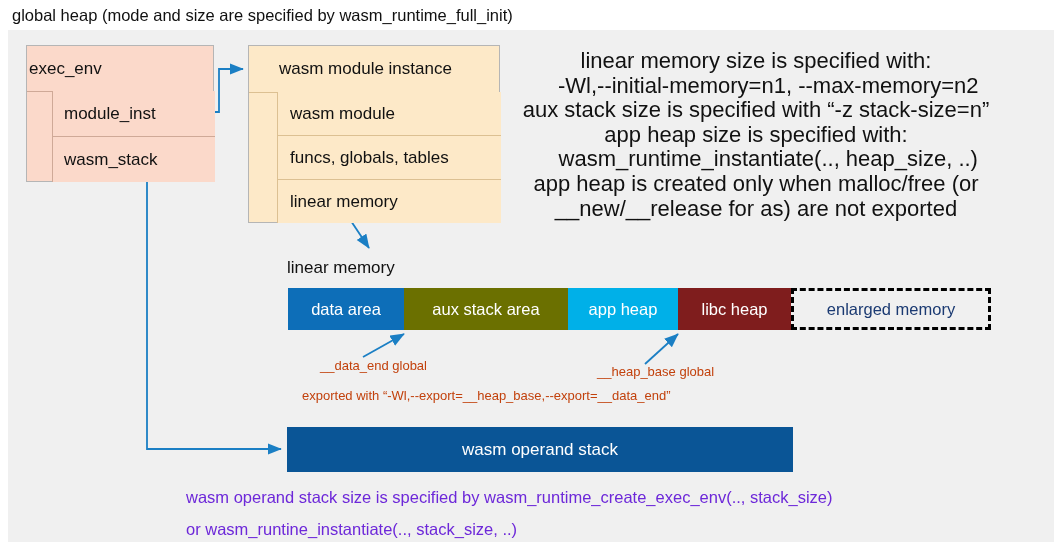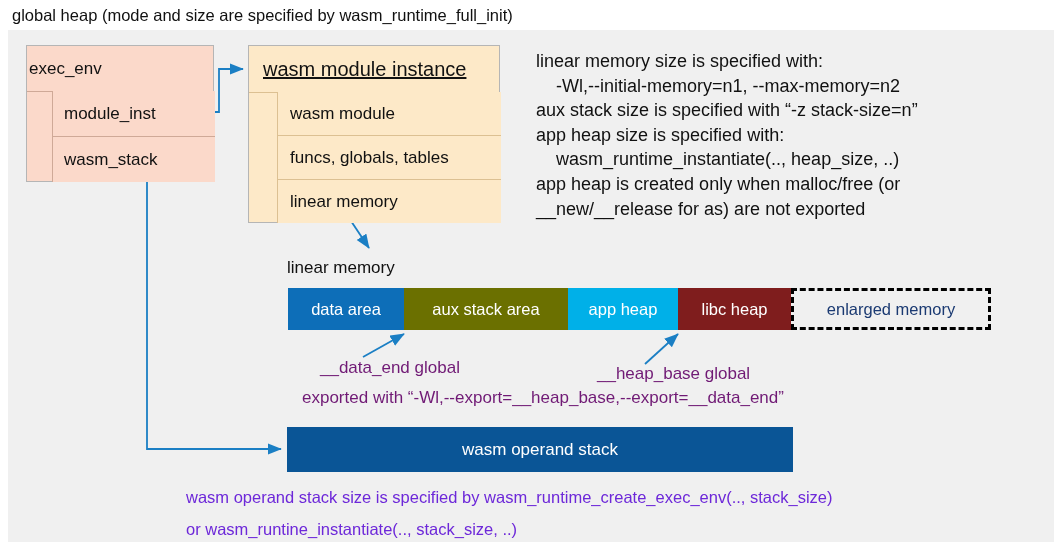--- a/index.html
+++ b/index.html
@@ -42,37 +42,37 @@
   .exec-sub.s1{top:45px;height:46px;border-bottom:1px solid #cfa997;}
   .exec-sub.s2{top:91px;height:45px;}
 
   .wmi{
     left:248px;top:45px;width:252px;height:178px;
     background:#fde9c8;border:1px solid #b5b5b5;
   }
   .wmi-hdr{
     position:absolute;left:0;top:0;right:0;height:46px;
     border-bottom:1px solid #dcc092;
-    display:flex;align-items:center;padding-left:14px;
-    font-size:20px;color:#111;text-decoration:underline;
+    display:flex;align-items:center;padding-left:30px;
+    font-size:17px;color:#111;
   }
   .wmi-sub{
     position:absolute;left:28px;width:224px;box-sizing:border-box;
     background:#fde9c8;border-left:1px solid #dcc092;
     display:flex;align-items:center;padding-left:12px;
     font-size:17px;color:#111;
   }
   .wmi-sub.r1{top:46px;height:44px;border-bottom:1px solid #dcc092;}
   .wmi-sub.r2{top:90px;height:44px;border-bottom:1px solid #dcc092;}
   .wmi-sub.r3{top:134px;height:43px;}
 
   
   .note-right{
-    position:absolute;left:536px;top:49px;width:500px;
-    font-size:18px;line-height:24.6px;color:#111;white-space:pre;
+    position:absolute;left:506px;top:49px;width:500px;
+    font-size:22px;line-height:24.6px;color:#111;white-space:pre;text-align:center;
   }
 
   
   .lm-label{
     position:absolute;left:287px;top:258px;
     font-size:17px;color:#111;
   }
   .membar{
     position:absolute;left:288px;top:288px;height:32px;padding-left:16px;
   }
@@ -80,21 +80,21 @@
     position:absolute;top:0;height:42px;box-sizing:border-box;
     display:flex;align-items:center;justify-content:center;
     font-size:16.5px;color:#ffffff;white-space:nowrap;
   }
   .seg.enlarged{
     background:#f0f0f0;color:#1b3a72;
     border:3px dashed #000000;
   }
 
   
-  .cal{position:absolute;font-size:17px;color:#701a75;white-space:nowrap;}
+  .cal{position:absolute;font-size:13px;color:#c2410c;white-space:nowrap;}
   .cal.data-end{left:320px;top:358px;}
   .cal.heap-base{left:597px;top:364px;}
   .cal.exported{left:302px;top:388px;}
 
   
   .opstack{
     position:absolute;left:287px;top:427px;width:506px;height:45px;
     background:#0a5596;
     display:flex;align-items:center;justify-content:center;
     font-size:17px;color:#ffffff;

